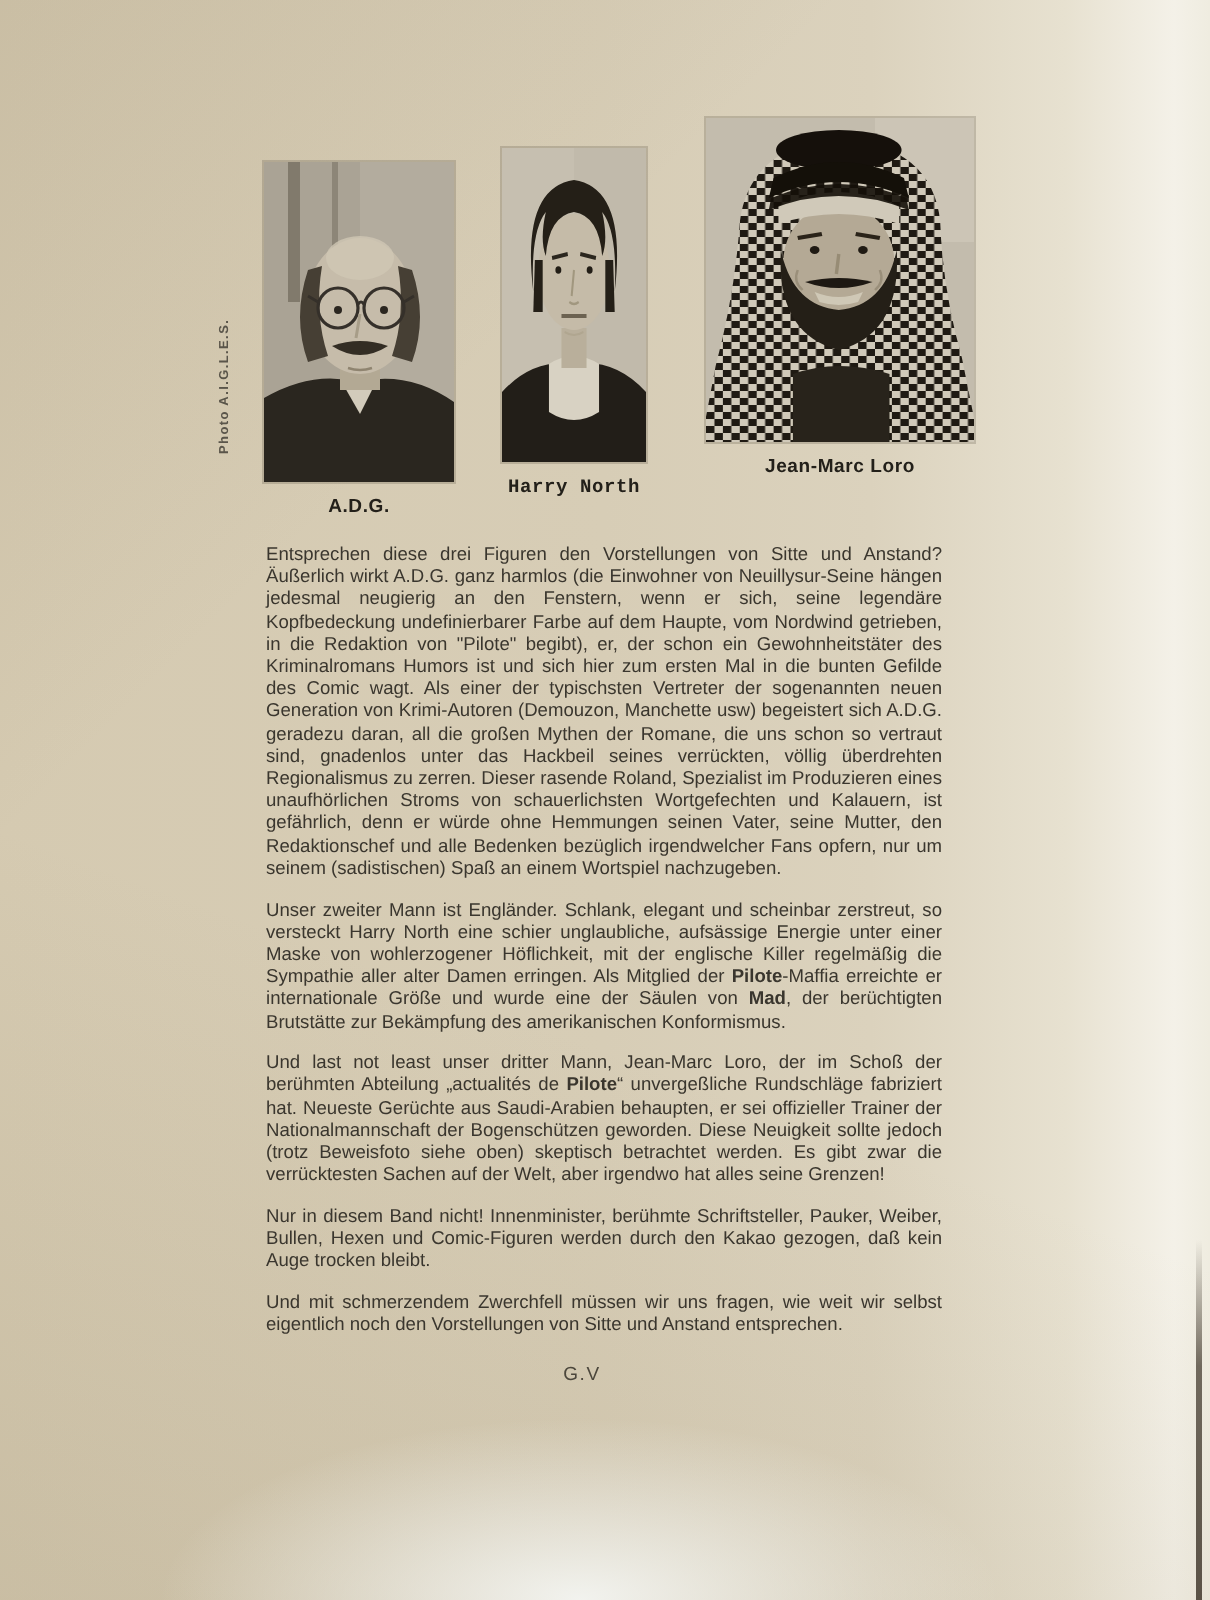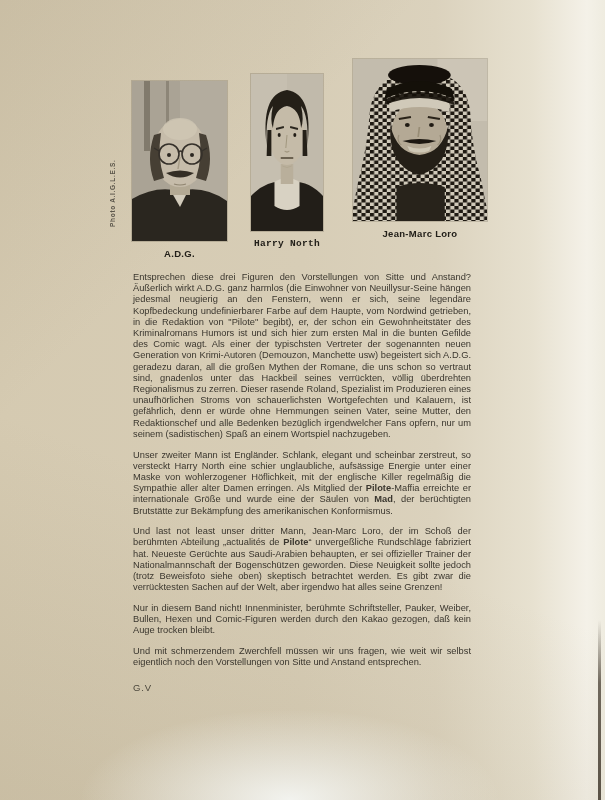--- a/index.html
+++ b/index.html
@@ -33,21 +33,21 @@
     letter-spacing:0.3px;
   }
   .body-text {
     position:absolute; left:133px; top:272px; width:338px;
     font-size:9.3px; line-height:11.2px; color:#3a362e;
     text-align:justify;
   }
   .body-text p { margin:0 0 9.5px 0; }
   .seg.bold { font-weight:bold; }
   .signature {
-    text-align:left; padding-right:22px; font-size:9.5px;
+    text-align:center; padding-right:22px; font-size:9.5px;
     color:#4c473c; letter-spacing:0.8px; margin-top:13px;
   }
 </style>
 </head>
 <body>
 
 <div class="page">
 
   <div class="right-edge-line"></div>
 

